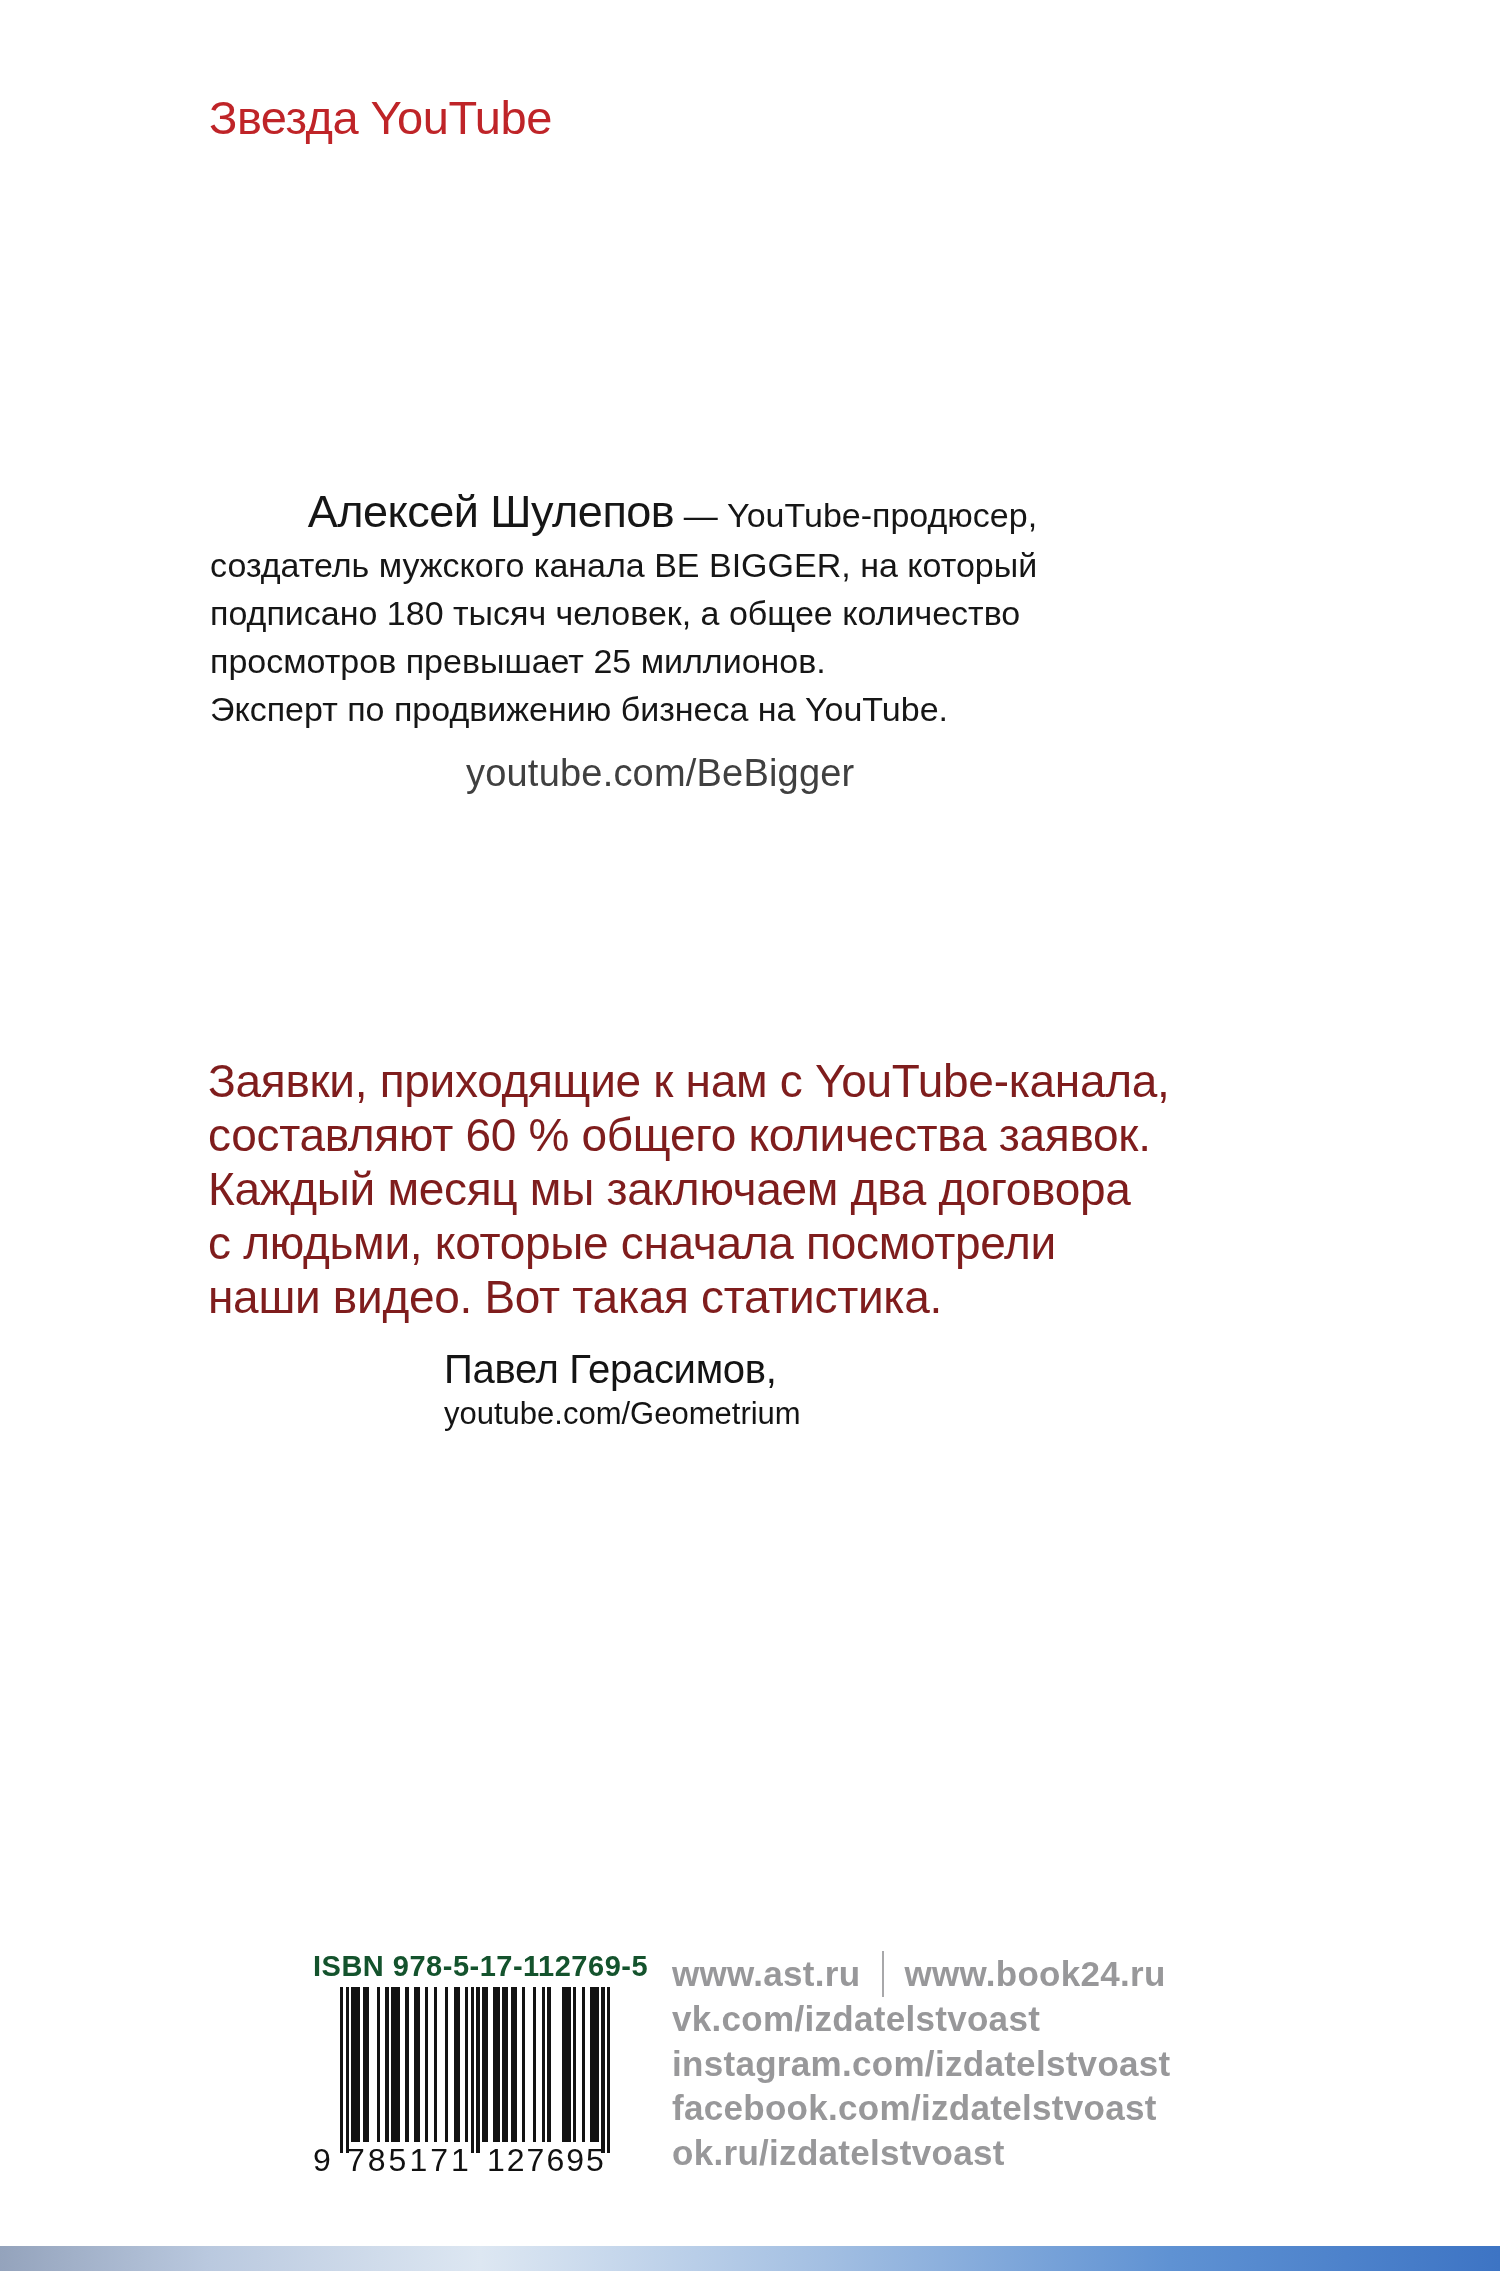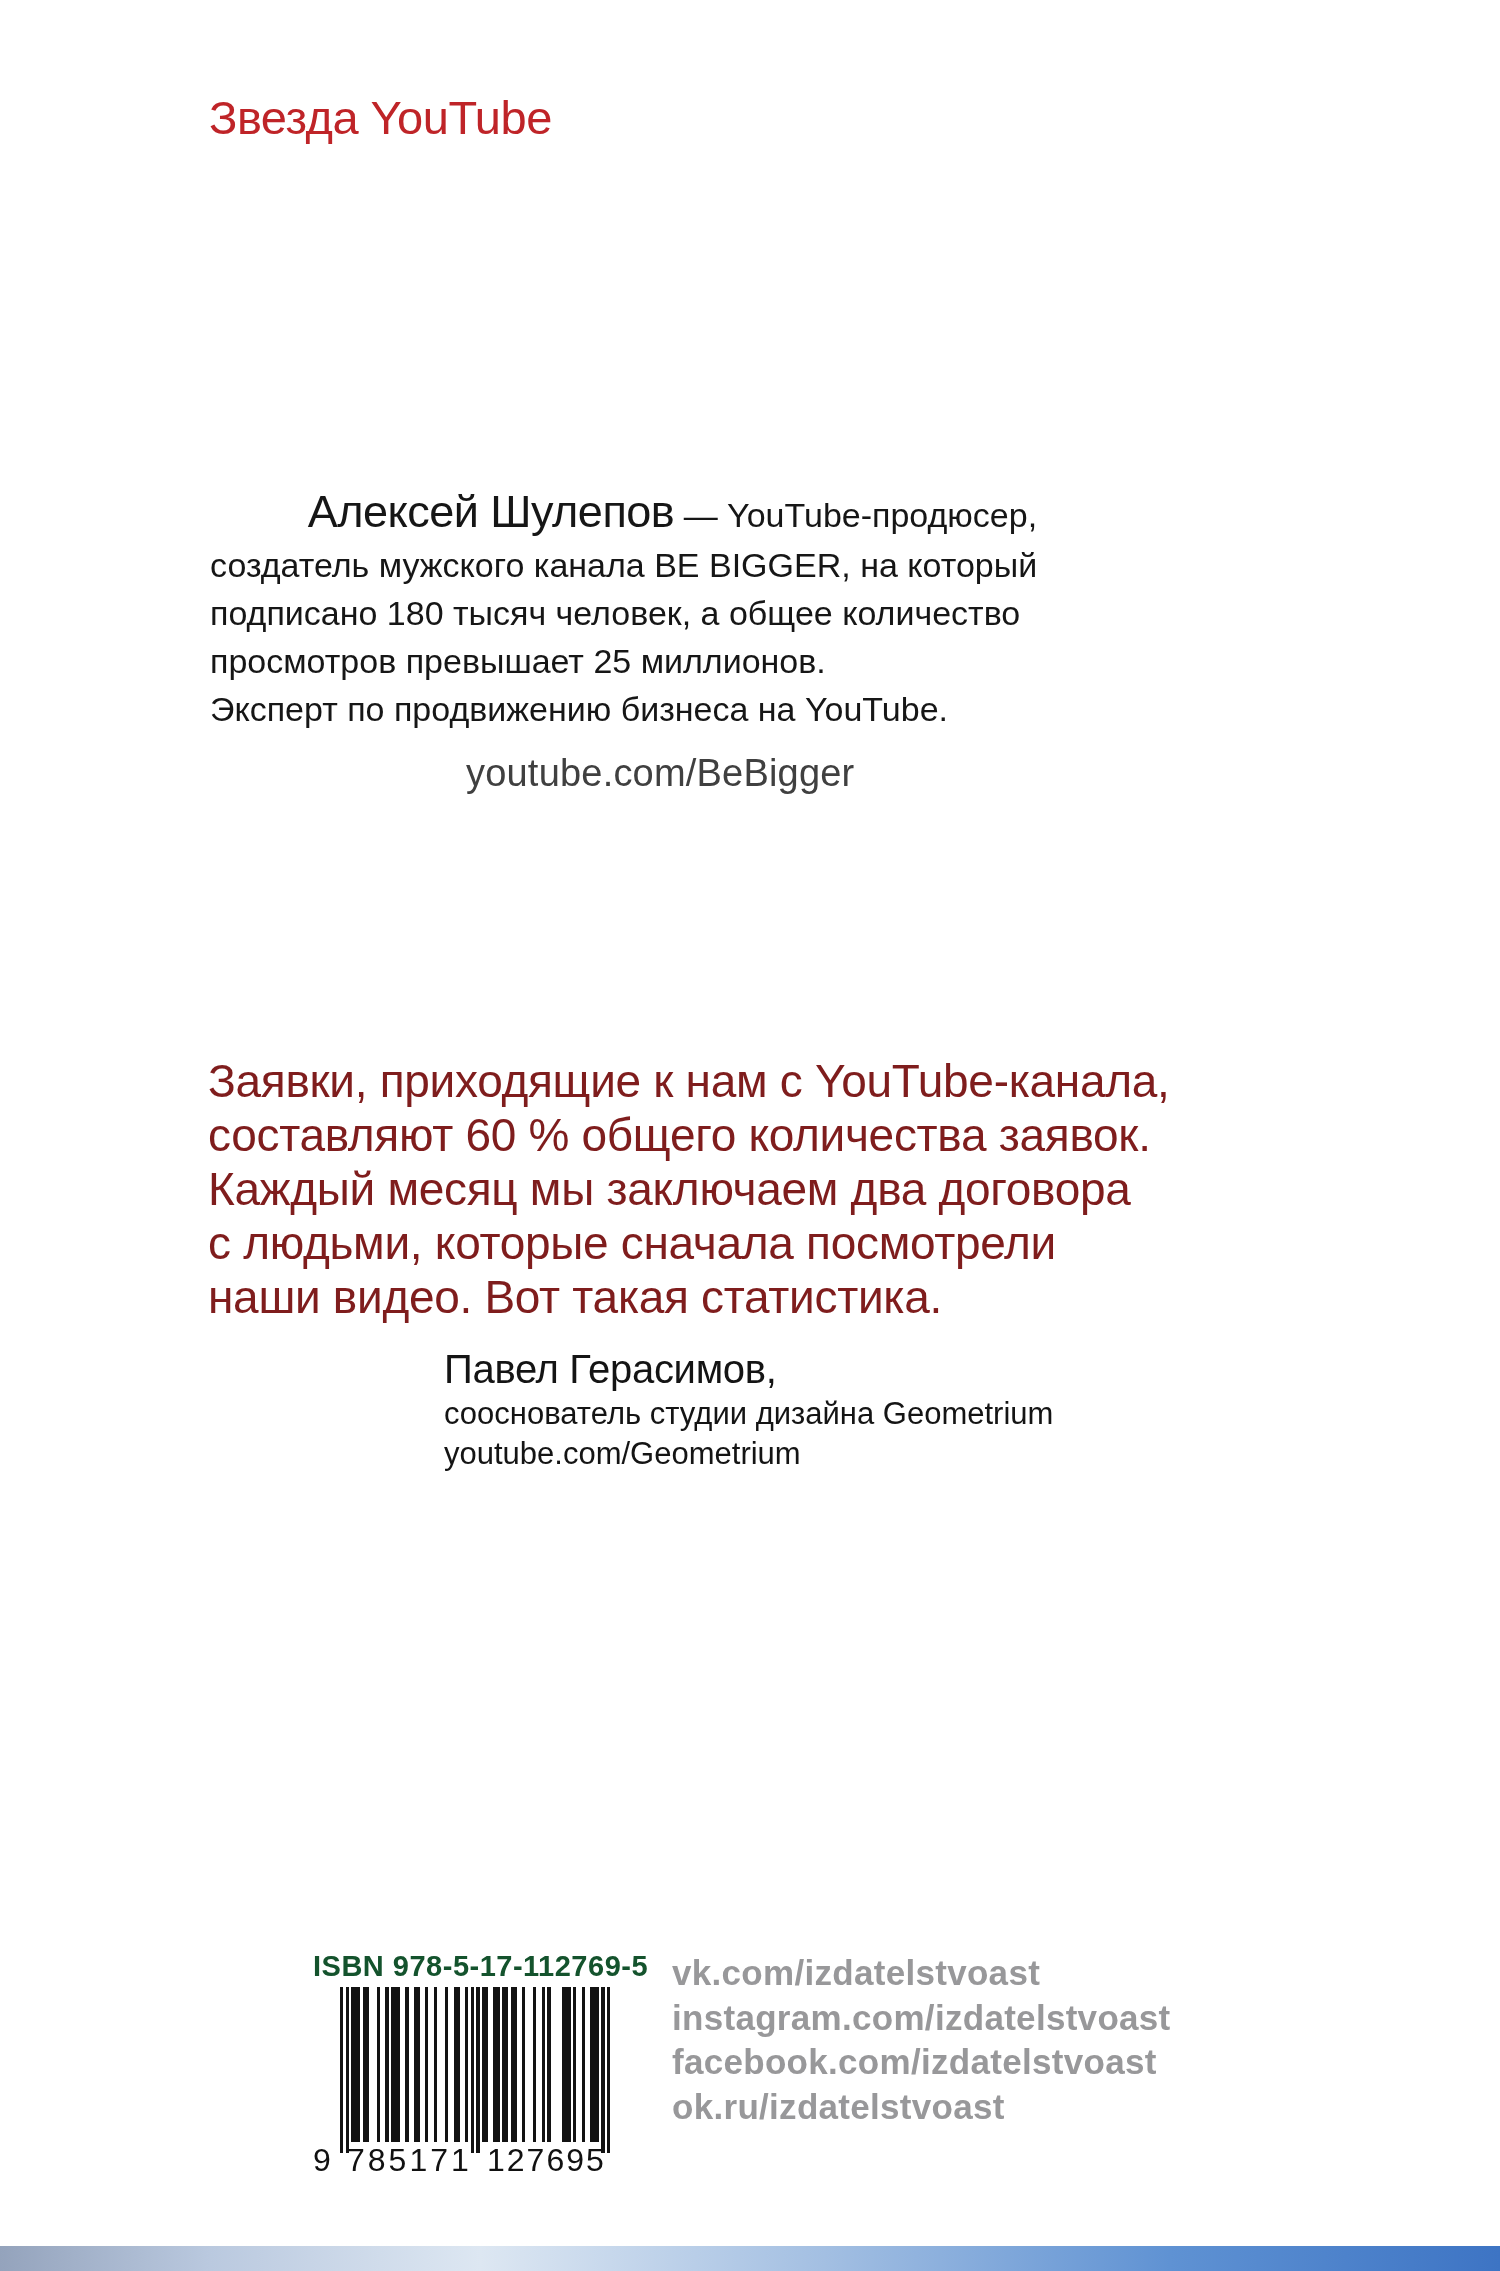--- a/index.html
+++ b/index.html
@@ -104,21 +104,20 @@
   <div class="quote-block">
     <div>Заявки, приходящие к нам с YouTube-канала,</div>
     <div>составляют 60 % общего количества заявок.</div>
     <div>Каждый месяц мы заключаем два договора</div>
     <div>с людьми, которые сначала посмотрели</div>
     <div>наши видео. Вот такая статистика.</div>
   </div>
 
   <div class="quote-attribution">
     <div class="quote-author-name">Павел Герасимов,</div>
-    <div class="quote-author-role">сооснователь студии дизайна Geometrium</div>
     <div class="quote-author-link">youtube.com/Geometrium</div>
   </div>
 
   <div class="isbn-label">ISBN 978-5-17-112769-5</div>
 
   <div class="barcode">
     <div class="barcode-bars" id="barcode-bars">
         <div class="bar" style="left: 0px; width: 3.19px; height: 166px;"></div>
         <div class="bar" style="left: 5.68px; width: 3.19px; height: 166px;"></div>
         <div class="bar" style="left: 11.37px; width: 3.19px; height: 155px;"></div>
@@ -166,20 +165,25 @@
         <div class="bar" style="left: 267.16px; width: 3.19px; height: 166px;"></div>
       </div>
   </div>
   <div class="barcode-digits">
     <span class="bd-first">9</span>
     <span class="bd-left">785171</span>
     <span class="bd-right">127695</span>
   </div>
 
   <div class="publisher-links">
+    <div class="links-row1">
+      <span>www.ast.ru</span>
+      <span class="links-divider"></span>
+      <span>www.book24.ru</span>
+    </div>
     <div>vk.com/izdatelstvoast</div>
     <div>instagram.com/izdatelstvoast</div>
     <div>facebook.com/izdatelstvoast</div>
     <div>ok.ru/izdatelstvoast</div>
   </div>
 
   <div class="bottom-edge-bar"></div>
 
 </div>
 

